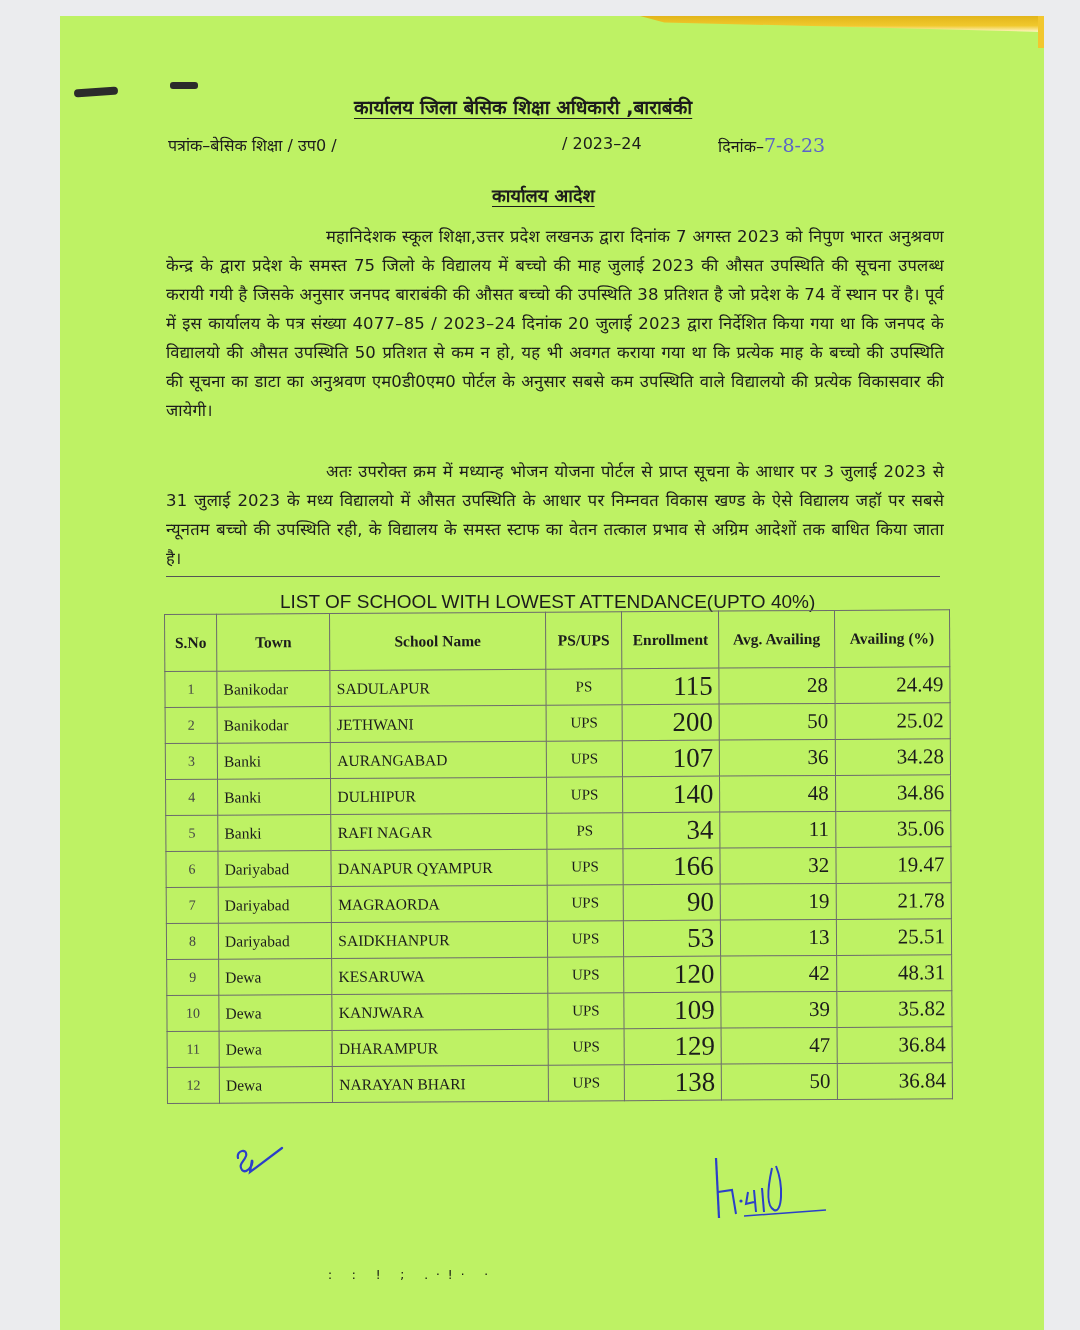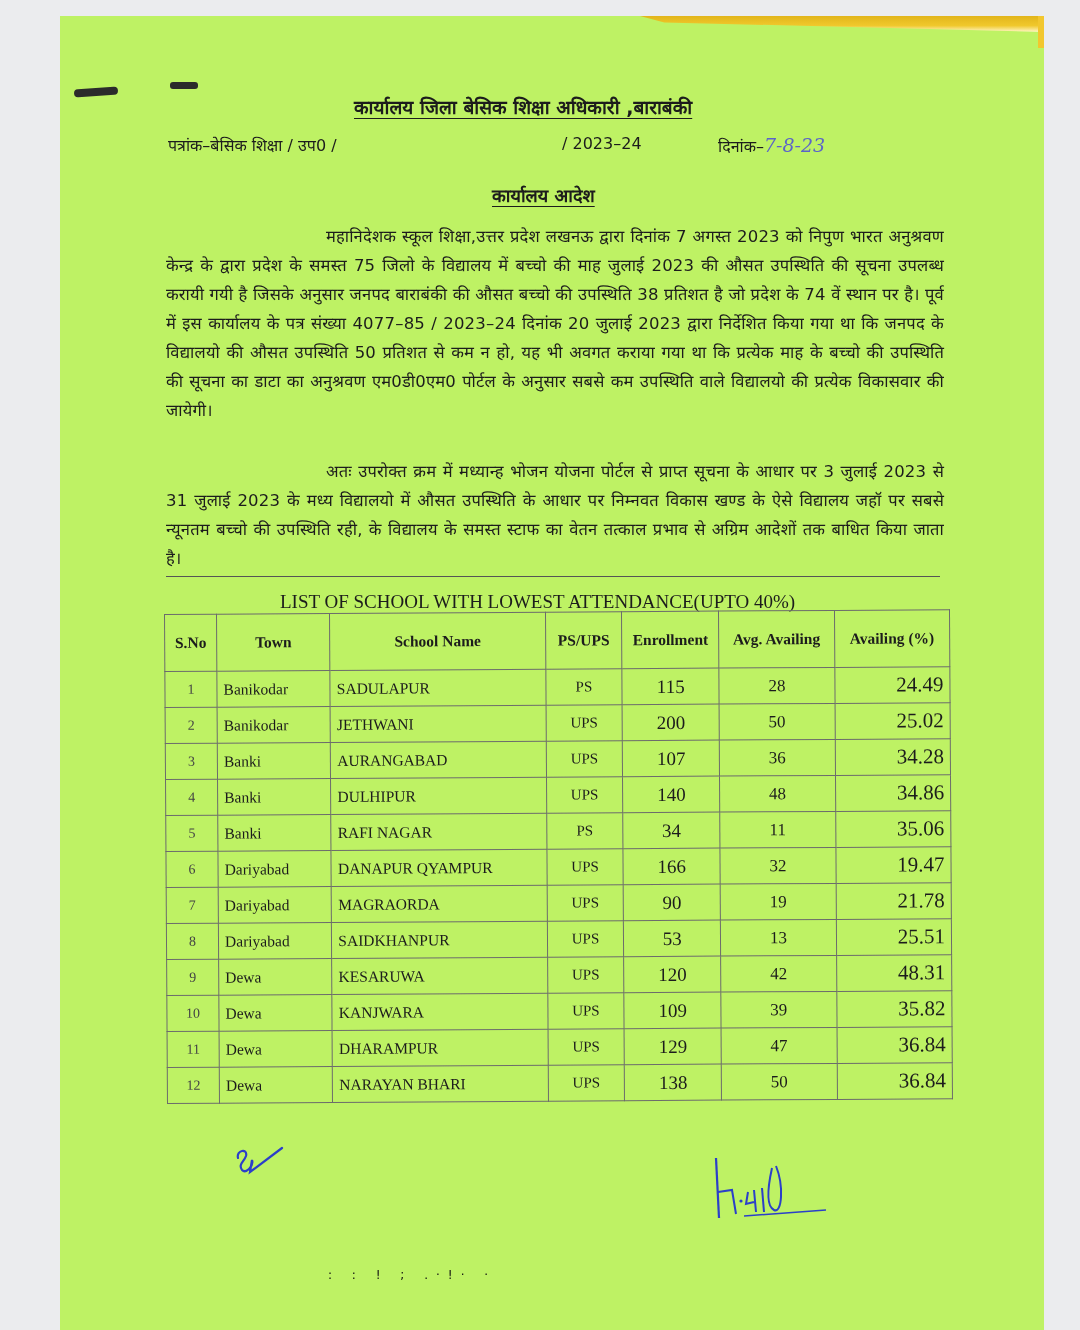--- a/index.html
+++ b/index.html
@@ -37,58 +37,58 @@
   }
   .hdr-title {
     position: absolute; left: 294px; top: 78px;
     font-size: 19px; font-weight: bold;
     text-decoration: underline; text-underline-offset: 4px;
   }
   .ref-row { position: absolute; top: 118px; font-size: 16px; }
   .ref-left { left: 108px; }
   .ref-mid { left: 502px; }
   .ref-date { left: 658px; }
-  .handwritten-date { color: #5b63c9; font-family: "DejaVu Serif", serif; font-style: italic; font-size: 19px; }
+  .handwritten-date { color: #5b63c9; font-family: "DejaVu Serif", serif; font-size: 19px; }
   .order-title {
     position: absolute; left: 432px; top: 167px;
     font-size: 18px; font-weight: bold;
     text-decoration: underline; text-underline-offset: 4px;
   }
   .para {
     position: absolute; left: 106px; width: 778px;
     font-size: 16.5px; line-height: 29px;
     text-align: justify; text-indent: 160px;
     letter-spacing: 0.2px;
   }
   .para1 { top: 206px; }
   .para2 { top: 441px; }
   .rule {
     position: absolute; left: 106px; top: 560px; width: 774px; height: 1px; background: #555;
   }
   .list-title {
     position: absolute; left: 220px; top: 575px;
-    font-family: Liberation Serif, serif; font-size: 19px;
+    font-family: Liberation Sans, sans-serif; font-size: 19px;
   }
   table.attendance {
     position: absolute; left: 104px; top: 598px; width: 786px;
     border-collapse: collapse;
     font-family: "Liberation Serif", serif;
     transform: rotate(-0.35deg); transform-origin: left top;
   }
   table.attendance th, table.attendance td {
     border: 1px solid #6c6c6c; padding: 0 6px;
   }
   table.attendance th { height: 56px; font-size: 15.5px; font-weight: bold; text-align: center; }
   table.attendance td { height: 35px; }
   td.c-sno { width: 38px; text-align: center; font-size: 14px; color: #444; }
   td.c-town { width: 98px; font-size: 15.5px; }
   td.c-school { width: 198px; font-size: 15.5px; padding-left: 10px; }
   td.c-type { width: 62px; text-align: center; font-size: 15px; }
-  td.c-enr { width: 82px; text-align: center; font-size: 19px; }
-  td.c-avg { width: 100px; text-align: center; font-size: 17px; }
+  td.c-enr { width: 82px; text-align: right; font-size: 27px; }
+  td.c-avg { width: 100px; text-align: right; font-size: 21px; }
   td.c-pct { width: 100px; text-align: right; font-size: 21px; }
   .sig-left {
     position: absolute; left: 174px; top: 1130px; width: 52px; height: 30px;
   }
   .sig-right {
     position: absolute; left: 650px; top: 1140px; width: 120px; height: 70px;
   }
   .scan-dots {
     position: absolute; left: 268px; top: 1252px;
     font-size: 12px; letter-spacing: 8px; color: #111;

